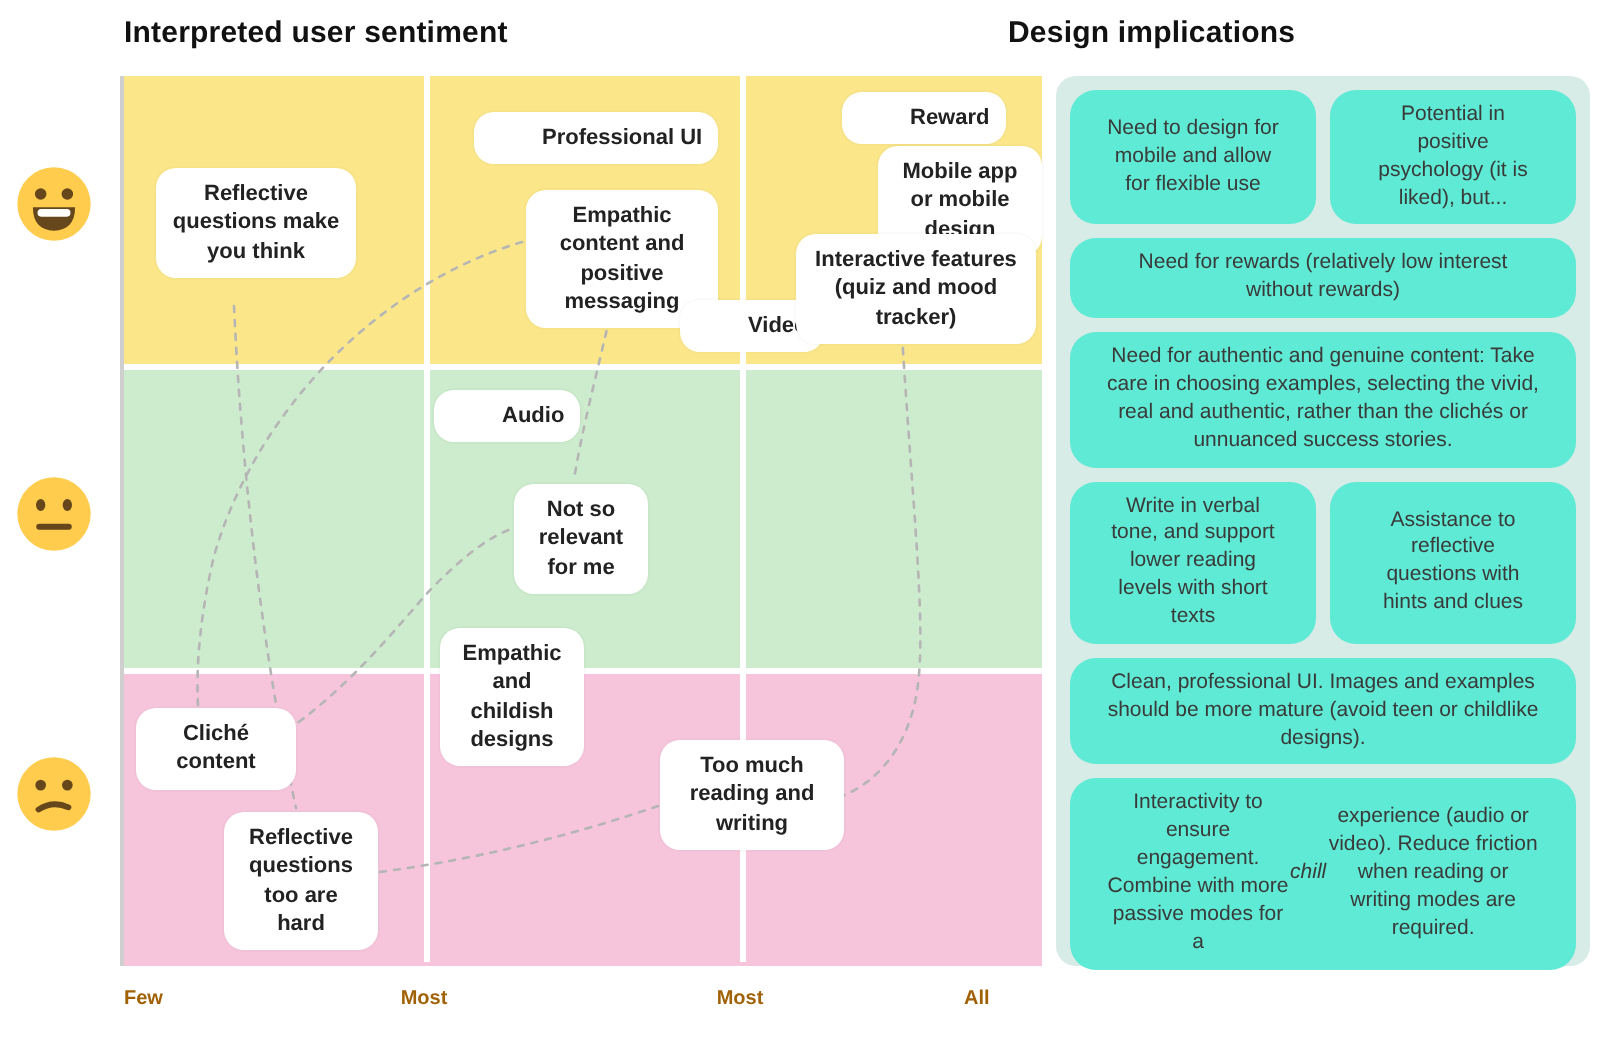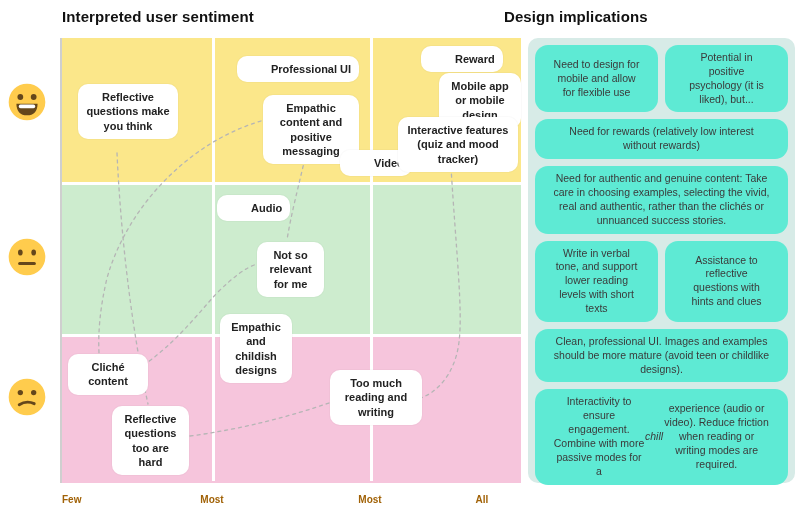--- a/index.html
+++ b/index.html
@@ -103,21 +103,21 @@
   <div class="map-label nowrap" style="left:217px; top:195px">Audio</div>
   <div class="map-label" style="left:257px; top:242px; width:67px">Not so relevant for me</div>
   <div class="map-label" style="left:220px; top:314px; width:72px">Empathic and childish designs</div>
   <div class="map-label" style="left:68px;  top:354px; width:80px">Cliché content</div>
   <div class="map-label" style="left:112px; top:406px; width:77px">Reflective questions too are hard</div>
   <div class="map-label" style="left:330px; top:370px; width:92px">Too much reading and writing</div>
 
   <div class="axis-label" style="left:62px">Few</div>
   <div class="axis-label" style="left:192px;width:40px;text-align:center">Most</div>
   <div class="axis-label" style="left:350px;width:40px;text-align:center">Most</div>
-  <div class="axis-label" style="left:467px;width:30px;text-align:center">All</div>
+  <div class="axis-label" style="left:482px;width:30px;text-align:left">All</div>
 
   <div class="panel" style="background-color: rgb(215, 235, 231);">
     <div class="row">
       <div class="card">Need to design for mobile and allow for flexible use</div>
       <div class="card">Potential in positive psychology (it is liked), but...</div>
     </div>
     <div class="row">
       <div class="card">Need for rewards (relatively low interest without rewards)</div>
     </div>
     <div class="row">

